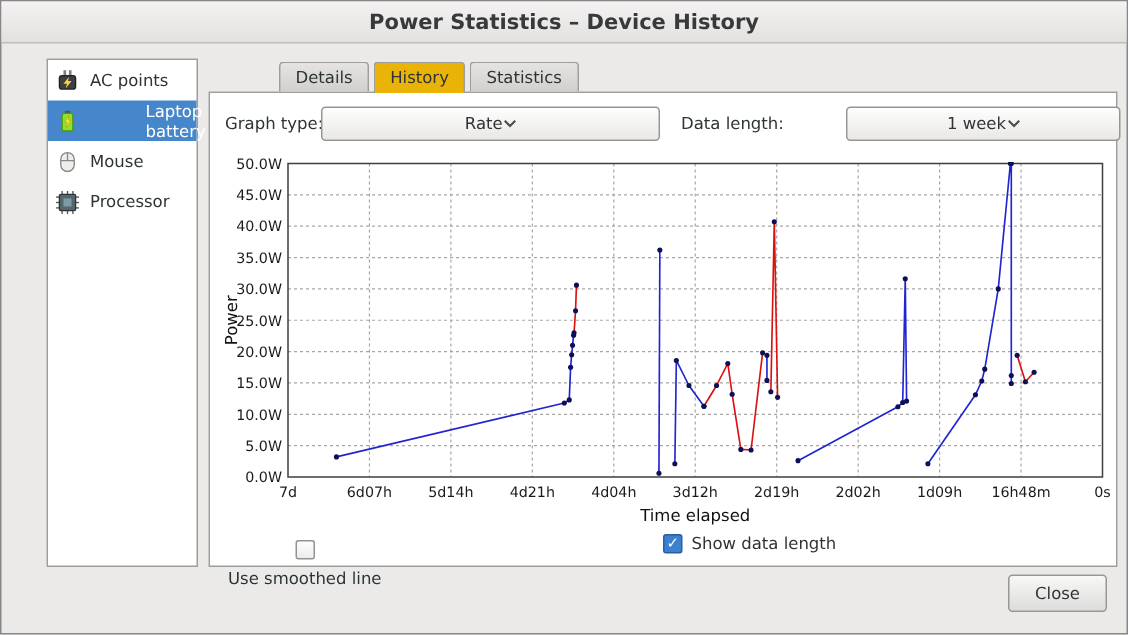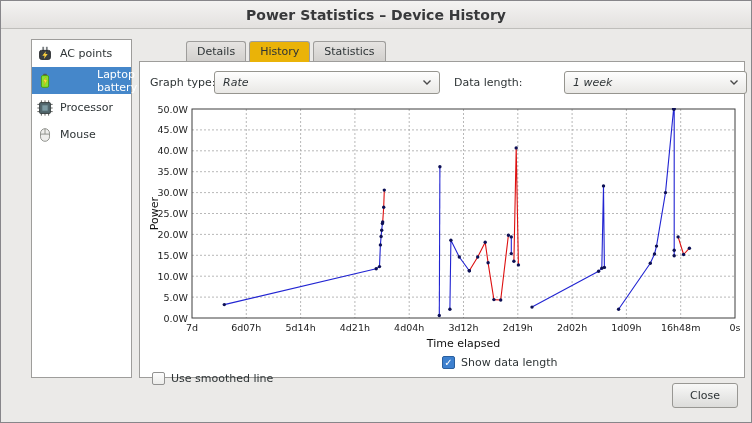--- a/index.html
+++ b/index.html
@@ -20,33 +20,33 @@
   .tab{font-size:11px;color:#2e3436;padding:3px 10px 3px;background:linear-gradient(#e6e4e2,#d2d0cd);
     border:1px solid #9e9d9b;border-bottom:none;border-radius:3px 3px 0 0;margin-right:3px;}
   .tab.active{background:#eab308;position:relative;top:1px;padding-bottom:4px;z-index:3;}
   
   .panel{position:absolute;left:138px;top:60px;width:606px;height:317px;background:#fff;
     border:1px solid #9e9d9b;box-sizing:border-box;z-index:1;}
   .controls{position:absolute;left:10px;top:9px;width:590px;height:24px;}
   .ctl-label{position:absolute;top:5px;font-size:11px;color:#2e3436;}
   #lbl-graph{left:0;} #lbl-length{left:304px;}
   .combo{position:absolute;top:0;height:23px;box-sizing:border-box;display:flex;align-items:center;
-    justify-content:space-between;padding:0 7px 0 8px;border:1px solid #96958f;border-radius:3px;
-    background:linear-gradient(#fefefe,#e9e8e5);font-size:11px;color:#2e3436;font-style:italic;}
+    justify-content:center;padding:0 7px 0 8px;border:1px solid #96958f;border-radius:3px;
+    background:linear-gradient(#fefefe,#e9e8e5);font-size:11px;color:#2e3436;}
   #combo-graph{left:64px;width:226px;} #combo-length{left:369px;width:183px;margin-left:45px;}
   
   #chart-svg{position:absolute;left:0;top:40px;}
   .ytick{font-size:9.5px;text-anchor:end;fill:#1b1b1b;}
   .xtick{font-size:9.5px;text-anchor:middle;fill:#1b1b1b;}
   .alabel{font-size:11px;text-anchor:middle;fill:#111;}
   .grid{stroke:#a6a6a6;stroke-width:0.8;stroke-dasharray:2 2;}
   .plotborder{fill:none;stroke:#3e3e3e;stroke-width:1;}
   
   .cbrow{position:absolute;display:flex;align-items:center;gap:6px;font-size:11px;color:#2e3436;}
-  .cb1{left:12px;top:310px;} .cb2{left:302px;top:294px;}
+  .cb1{left:12px;top:298px;flex-direction:column;} .cb2{left:302px;top:294px;}
   .checkbox{width:13px;height:13px;box-sizing:border-box;border:1px solid #929291;border-radius:2px;
     background:linear-gradient(#fdfdfd,#ececea);display:flex;align-items:center;justify-content:center;}
   .check{display:none;font-size:10px;line-height:1;color:#fff;font-weight:bold;}
   .checkbox.checked{background:#3d80cf;border-color:#2a5f9e;}
   .checkbox.checked .check{display:block;}
   
   .close-btn{position:absolute;right:13px;bottom:14px;width:66px;height:25px;
     background:linear-gradient(#f8f8f7,#dcdcda);border:1px solid #989793;border-radius:3px;
     font-size:11px;color:#2e3436;font-family:inherit;}
 </style>
@@ -73,20 +73,30 @@
     </div>
     <div class="side-item selected">
       <span class="icon">
         <svg width="18" height="18" viewBox="0 0 20 20">
           <rect x="8" y="2" width="4" height="2.5" rx="0.5" fill="#555753"></rect>
           <rect x="6" y="4" width="8" height="13" rx="1.5" fill="#8ae234" stroke="#4e9a06"></rect>
           <path d="M11 5.5 L8 10.5 H9.8 L9 15 L12.5 9 H10.6 Z" fill="#fce94f" stroke="#c4a000" stroke-width="0.5"></path>
         </svg>
       </span>
       <span class="side-label">Laptop battery</span>
+    </div>
+    <div class="side-item">
+      <span class="icon">
+        <svg width="18" height="18" viewBox="0 0 20 20">
+          <rect x="5" y="3" width="10" height="14" rx="5" fill="#eeeeec" stroke="#888a85"></rect>
+          <line x1="10" y1="3" x2="10" y2="9" stroke="#888a85"></line>
+          <line x1="5" y1="9" x2="15" y2="9" stroke="#888a85"></line>
+        </svg>
+      </span>
+      <span class="side-label">Mouse</span>
     </div>
     <div class="side-item">
       <span class="icon">
         <svg width="18" height="18" viewBox="0 0 20 20">
           <g stroke="#555753" stroke-width="1">
             <line x1="6" y1="1.5" x2="6" y2="4"></line>
               <line x1="10" y1="1.5" x2="10" y2="4"></line>
               <line x1="14" y1="1.5" x2="14" y2="4"></line>
             <line x1="6" y1="16" x2="6" y2="18.5"></line>
               <line x1="10" y1="16" x2="10" y2="18.5"></line>
@@ -96,30 +106,20 @@
               <line x1="1.5" y1="14" x2="4" y2="14"></line>
             <line x1="16" y1="6" x2="18.5" y2="6"></line>
               <line x1="16" y1="10" x2="18.5" y2="10"></line>
               <line x1="16" y1="14" x2="18.5" y2="14"></line>
           </g>
           <rect x="4" y="4" width="12" height="12" rx="1" fill="#53686e" stroke="#2e3436"></rect>
           <rect x="7" y="7" width="6" height="6" fill="#7d9ba3"></rect>
         </svg>
       </span>
       <span class="side-label">Processor</span>
-    </div>
-    <div class="side-item">
-      <span class="icon">
-        <svg width="18" height="18" viewBox="0 0 20 20">
-          <rect x="5" y="3" width="10" height="14" rx="5" fill="#eeeeec" stroke="#888a85"></rect>
-          <line x1="10" y1="3" x2="10" y2="9" stroke="#888a85"></line>
-          <line x1="5" y1="9" x2="15" y2="9" stroke="#888a85"></line>
-        </svg>
-      </span>
-      <span class="side-label">Mouse</span>
     </div>
   </div>
 
   <div class="tabs">
     <div class="tab">Details</div>
     <div class="tab active">History</div>
     <div class="tab">Statistics</div>
   </div>
 
   <div class="panel">

